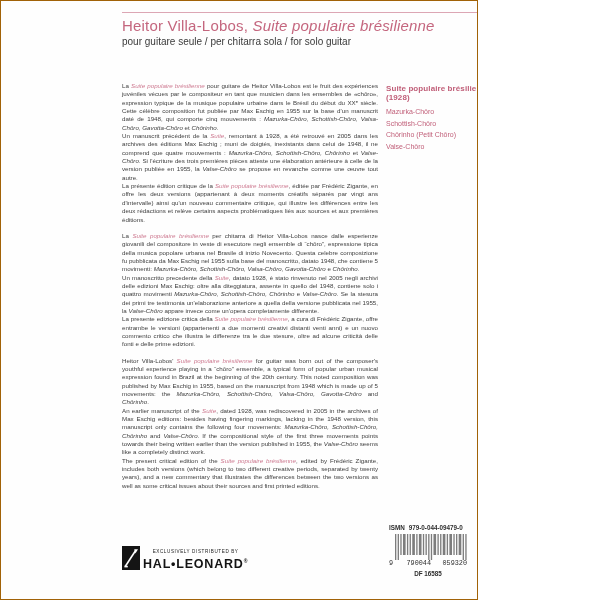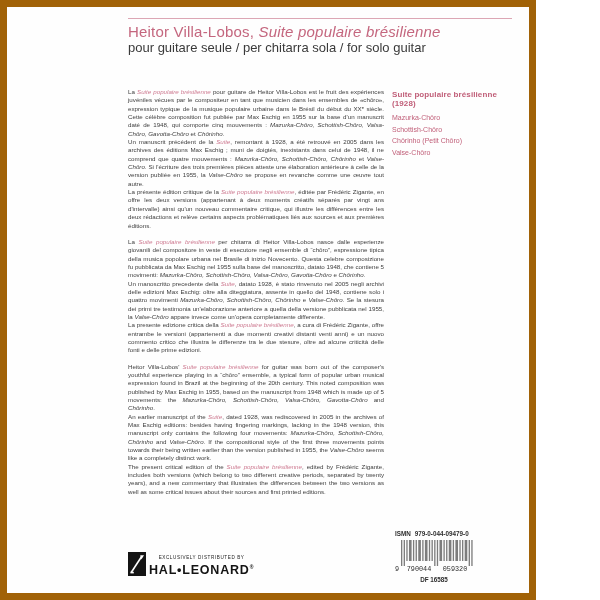--- a/index.html
+++ b/index.html
@@ -1,26 +1,26 @@
 <!DOCTYPE html>
 <html><head>
 <meta charset="utf-8">
 <style>
   html,body { margin:0; padding:0; background:#ffffff; }
   .page {
-    position:relative; width:536px; height:600px; background:#fefefe;
+    position:relative; width:478px; height:600px; background:#fefefe;
     font-family:"Liberation Sans", sans-serif; overflow:hidden;
-    box-sizing:border-box; border:7px solid #a16207;
+    box-sizing:border-box; border:1px solid #a16207;
   }
   .top-rule { position:absolute; left:121px; top:11px; width:384px; height:1px; background:#dca6b4; }
 
   .header { position:absolute; left:121px; top:16px; }
   .title { margin:0; font-size:15px; font-weight:400; color:#c4667e; letter-spacing:.2px; white-space:nowrap; }
   .title .it { font-style:italic; }
-  .subtitles { margin-top:3px; font-size:13px; color:#3a3a3a; line-height:10.5px; }
+  .subtitles { margin-top:3px; font-size:10px; color:#3a3a3a; line-height:10.5px; }
 
   .text-col {
     position:absolute; left:121px; top:81px; width:256px;
     font-size:6.2px; line-height:8.35px; color:#3d3d3d; text-align:justify;
   }
   .lang-block { margin:0 0 8px 0; }
   .lang-block p { margin:0; }
   .seg-ip { font-style:italic; color:#cd7990; }
   .seg-i  { font-style:italic; }
 
@@ -38,21 +38,21 @@
   .hl-name sup { font-size:5px; vertical-align:super; }
 
   .code-block { position:absolute; left:388px; top:523px; width:78px; color:#2e2e2e; }
   .ismn { font-size:6.3px; font-weight:700; white-space:nowrap; }
   .ismn .ismn-label { margin-right:4px; }
   .barcode { margin-top:2.5px; }
   .barcode svg { display:block; margin-left:6px; }
   .barcode rect { fill:#7d7d7d; }
   .bc-digits { display:flex; margin-top:-1px; font-size:6.8px; font-family:"Liberation Mono", monospace; }
   .bc-digits .d1 { width:6px; }
-  .bc-digits .d2, .bc-digits .d3 { flex:1; text-align:center; }
+  .bc-digits .d2, .bc-digits .d3 { flex:1; text-align:right; }
   .df { margin-top:3px; font-size:6.3px; font-weight:700; text-align:center; }
 </style>
 </head>
 <body>
 
 <div class="page">
 
   <div class="top-rule"></div>
 
   <header class="header">

